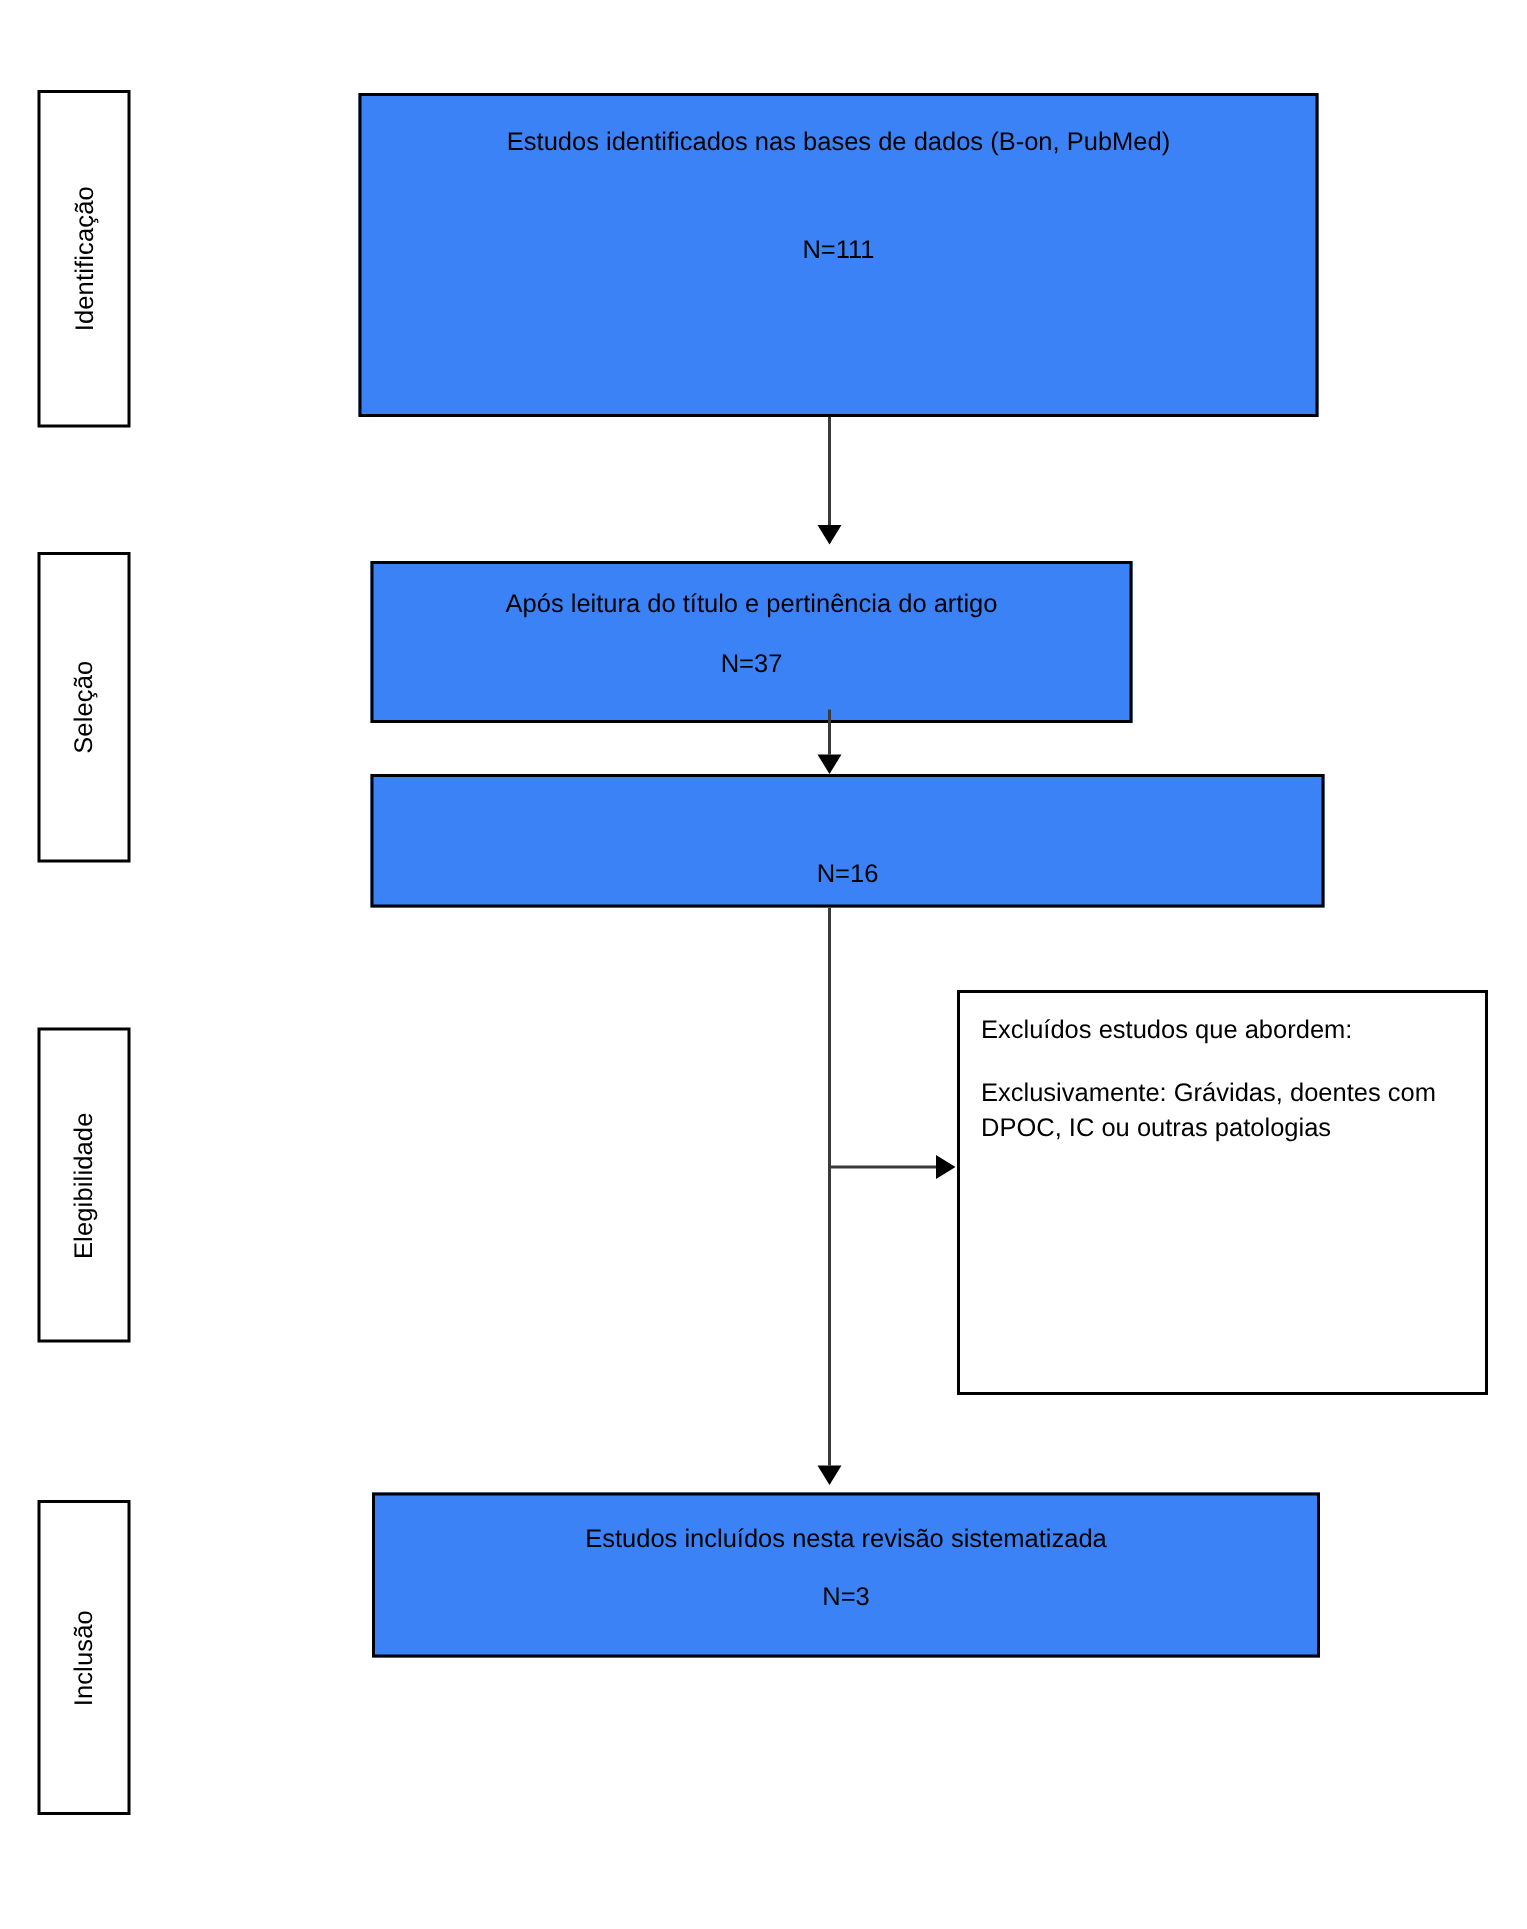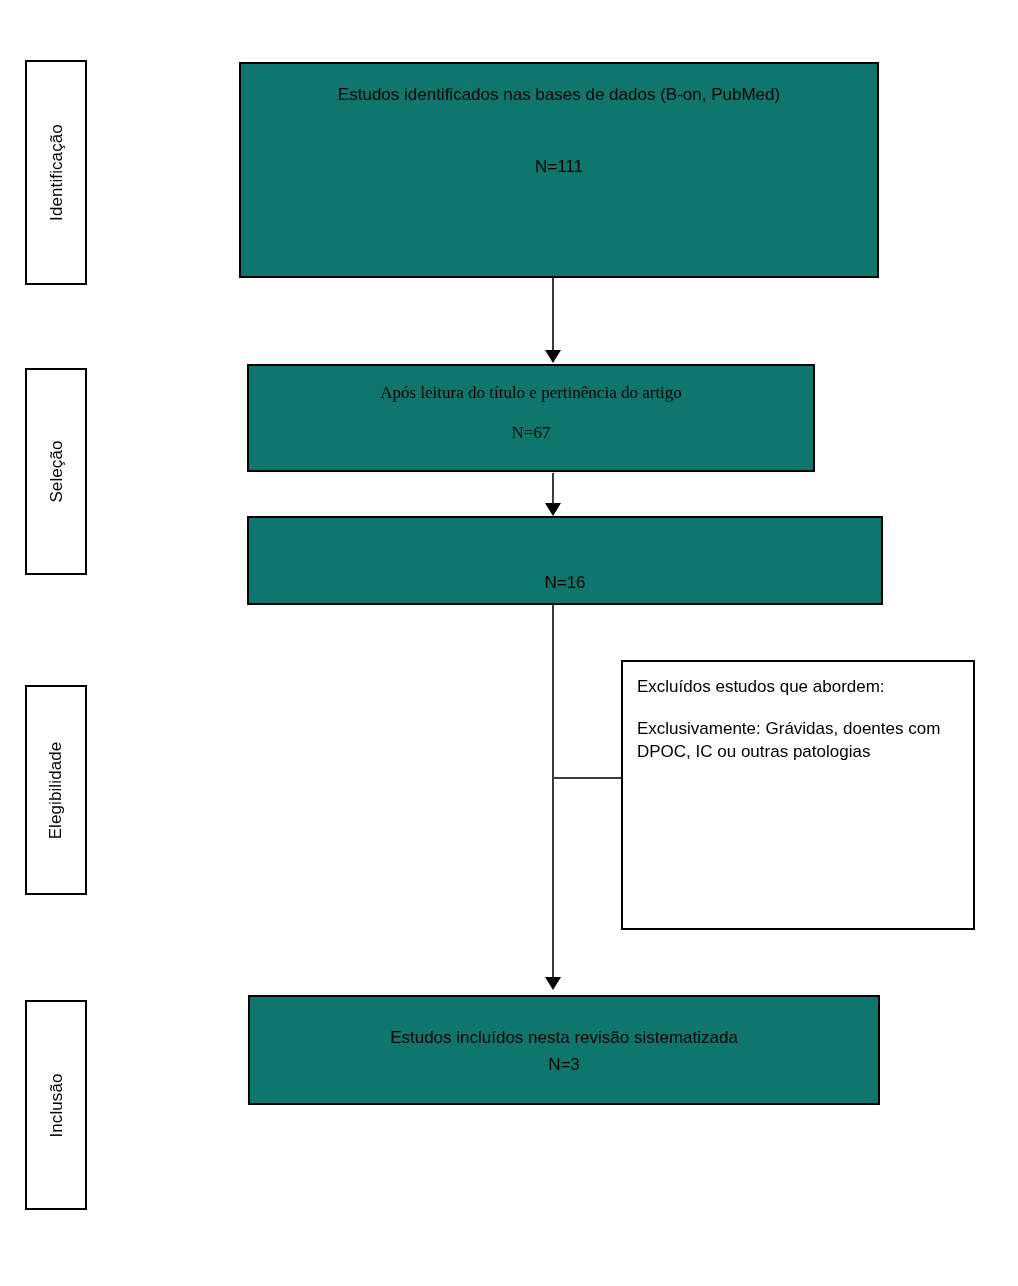--- a/index.html
+++ b/index.html
@@ -34,21 +34,21 @@
     white-space: nowrap;
     font-size: 17px;
     line-height: 1;
     letter-spacing: 0.1px;
   }
 
   
   .flow-box {
     position: absolute;
     border: 2px solid #000000;
-    background: #0f766e;
+    background: #3b82f6;
     box-sizing: border-box;
     padding-left: 12px;
   }
   .flow-box .line {
     position: absolute;
     left: 0;
     right: 0;
     text-align: center;
     font-size: 17px;
     line-height: 1.25;
@@ -121,41 +121,41 @@
   </div>
 
   <div class="flow-box" style="left:239px; top:62px; width:640px; height:216px;">
     <div class="line" style="top:20px;">Estudos identificados nas bases de dados (B-on, PubMed)</div>
     <div class="line" style="top:92px;">N=111</div>
   </div>
 
   <div class="v-line" style="left:552px; top:278px; height:72px;"></div>
   <div class="arrow-down" style="left:545px; top:350px;"></div>
 
-  <div class="flow-box" style="left:247px; top:364px; width:568px; height:108px;font-family:Liberation Serif, serif;">
+  <div class="flow-box" style="left:247px; top:374px; width:508px; height:108px;">
     <div class="line" style="top:16px;">Após leitura do título e pertinência do artigo</div>
-    <div class="line" style="top:56px;">N=67</div>
+    <div class="line" style="top:56px;">N=37</div>
   </div>
 
   <div class="v-line" style="left:552px; top:473px; height:30px;"></div>
   <div class="arrow-down" style="left:545px; top:503px;"></div>
 
   <div class="flow-box" style="left:247px; top:516px; width:636px; height:89px;">
     <div class="line" style="top:54px;">N=16</div>
   </div>
 
   <div class="v-line" style="left:552px; top:605px; height:372px;"></div>
   <div class="arrow-down" style="left:545px; top:977px;"></div>
 
   <div class="h-line" style="left:553px; top:777px; width:72px;"></div>
   <div class="arrow-right" style="left:624px; top:770px;"></div>
 
-  <div class="excl-box" style="left:621px; top:660px; width:354px; height:270px;">
+  <div class="excl-box" style="left:638px; top:660px; width:354px; height:270px;">
     <p class="excl-p">Excluídos estudos que abordem:</p>
     <p class="excl-p">Exclusivamente: Grávidas, doentes com DPOC, IC ou outras patologias</p>
   </div>
 
   <div class="flow-box" style="left:248px; top:995px; width:632px; height:110px;">
-    <div class="line" style="top:30px;">Estudos incluídos nesta revisão sistematizada</div>
+    <div class="line" style="top:18px;">Estudos incluídos nesta revisão sistematizada</div>
     <div class="line" style="top:57px;">N=3</div>
   </div>
 
 </div>
 
 </body></html>

